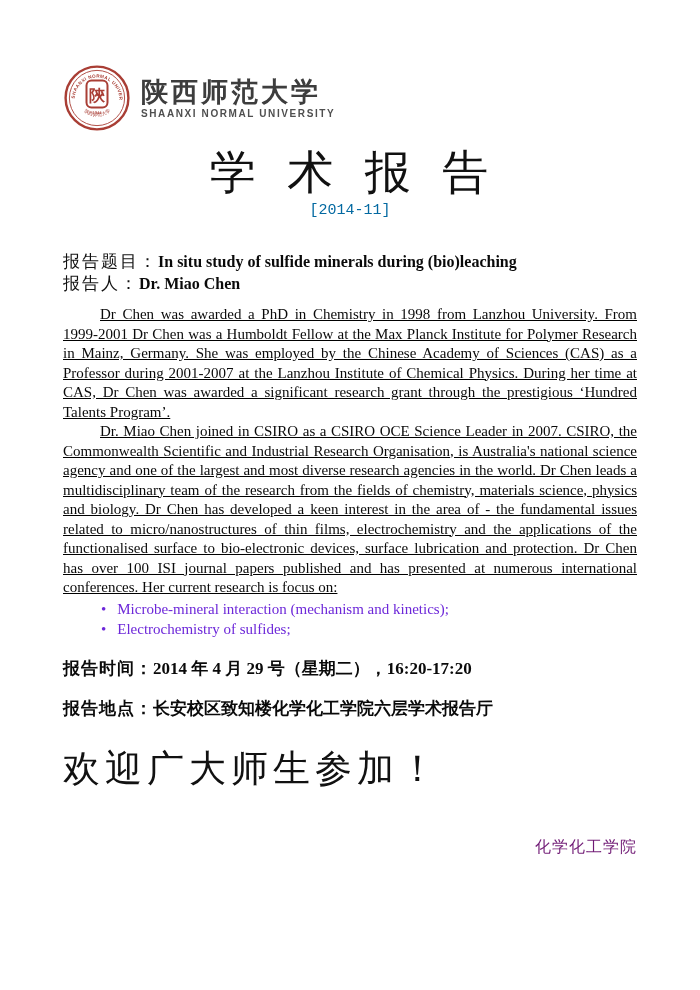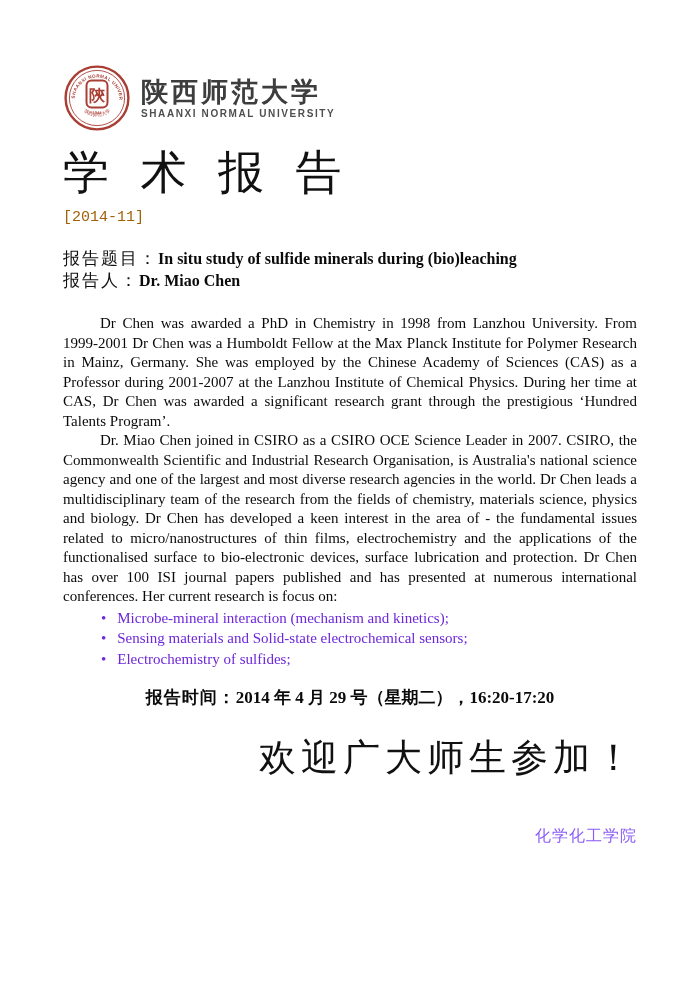--- a/index.html
+++ b/index.html
@@ -38,53 +38,53 @@
     line-height: 13px;
     font-weight: bold;
     color: #4f4f4f;
     letter-spacing: 1.6px;
     font-family: "Liberation Sans", "DejaVu Sans", sans-serif;
   }
 
   
   .doc-title {
     margin-top: 12px;
+    text-align: center;
     font-size: 46px;
     line-height: 58px;
     font-weight: normal;
     letter-spacing: 2px;
     word-spacing: 16px;
     color: #111111;
   }
   .issue {
-    margin-top: 7px;
-    text-align: left;
+    text-align: center;
     font-size: 15px;
     line-height: 18px;
     font-family: "Liberation Mono", "DejaVu Sans Mono", monospace;
-    color: #a16207;
+    color: #0369a1;
   }
 
   
   .field-line { line-height: 22px; }
-  .field-topic { margin-top: 21px; }
+  .field-topic { margin-top: 31px; }
   .field-speaker { }
   .label-kai {
     font-size: 17px;
     letter-spacing: 2px;
     color: #111111;
   }
   .value-bold {
     font-size: 16px;
     font-weight: bold;
     color: #0a0a0a;
   }
 
   
-  .bio { margin-top: 22px; }
+  .bio { margin-top: 10px; text-decoration: underline; }
   .bio p {
     font-size: 15px;
     line-height: 19.5px;
     text-align: justify;
     text-indent: 37px;
     color: #0a0a0a;
   }
 
   
   .bullets { margin-top: 1px; }
@@ -97,43 +97,42 @@
   }
   .bullet-dot { padding-right: 11px; }
 
   
   .meta-line {
     margin-top: 17px;
     font-size: 17px;
     line-height: 23px;
     font-weight: bold;
     color: #0a0a0a;
-    text-align: center;
   }
   .meta-line .meta-label { letter-spacing: 1px; }
 
   
   .welcome {
     margin-top: 25px;
-    text-align: right;
+    text-align: left;
     font-size: 37px;
     line-height: 48px;
     font-weight: normal;
     letter-spacing: 5px;
     color: #111111;
   }
 
   
   .signoff-org {
     margin-top: 44px;
     text-align: right;
     font-size: 16px;
     line-height: 20px;
     letter-spacing: 1px;
-    color: #8b5cf6;
+    color: #701a75;
   }
 </style>
 </head>
 <body>
 
 <div class="page">
 
   <header class="logo-row">
     <svg class="seal" viewBox="0 0 68 68" aria-hidden="true">
       <defs>
@@ -169,26 +168,28 @@
     <span class="label-kai">报告人：</span><span class="value-bold">Dr. Miao Chen</span>
   </div>
 
   <div class="bio">
     <p>Dr Chen was awarded a PhD in Chemistry in 1998 from Lanzhou University. From 1999-2001 Dr Chen was a Humboldt Fellow at the Max Planck Institute for Polymer Research in Mainz, Germany. She was employed by the Chinese Academy of Sciences (CAS) as a Professor during 2001-2007 at the Lanzhou Institute of Chemical Physics. During her time at CAS, Dr Chen was awarded a significant research grant through the prestigious ‘Hundred Talents Program’.</p>
     <p>Dr. Miao Chen joined in CSIRO as a CSIRO OCE Science Leader in 2007. CSIRO, the Commonwealth Scientific and Industrial Research Organisation, is Australia's national science agency and one of the largest and most diverse research agencies in the world. Dr Chen leads a multidisciplinary team of the research from the fields of chemistry, materials science, physics and biology. Dr Chen has developed a keen interest in the area of - the fundamental issues related to micro/nanostructures of thin films, electrochemistry and the applications of the functionalised surface to bio-electronic devices, surface lubrication and protection. Dr Chen has over 100 ISI journal papers published and has presented at numerous international conferences. Her current research is focus on:</p>
   </div>
 
   <div class="bullets">
     <div class="bullet-item"><span class="bullet-dot">•</span><span>Microbe-mineral interaction (mechanism and kinetics);</span></div>
-    <div class="bullet-item"><span class="bullet-dot">•</span><span>Sensing materials and Solid-state electrochemical sensors;</span></div>
     <div class="bullet-item"><span class="bullet-dot">•</span><span>Electrochemistry of  sulfides;</span></div>
   </div>
 
   <div class="meta-line">
     <span class="meta-label">报告时间：</span><span>2014 年 4 月 29 号（星期二），16:20-17:20</span>
   </div>
 
+  <div class="meta-line">
+    <span class="meta-label">报告地点：</span><span>长安校区致知楼化学化工学院六层学术报告厅</span>
+  </div>
 
   <div class="welcome">欢迎广大师生参加！</div>
 
   <div class="signoff-org">化学化工学院</div>
 
 </div>
 
 </body></html>

